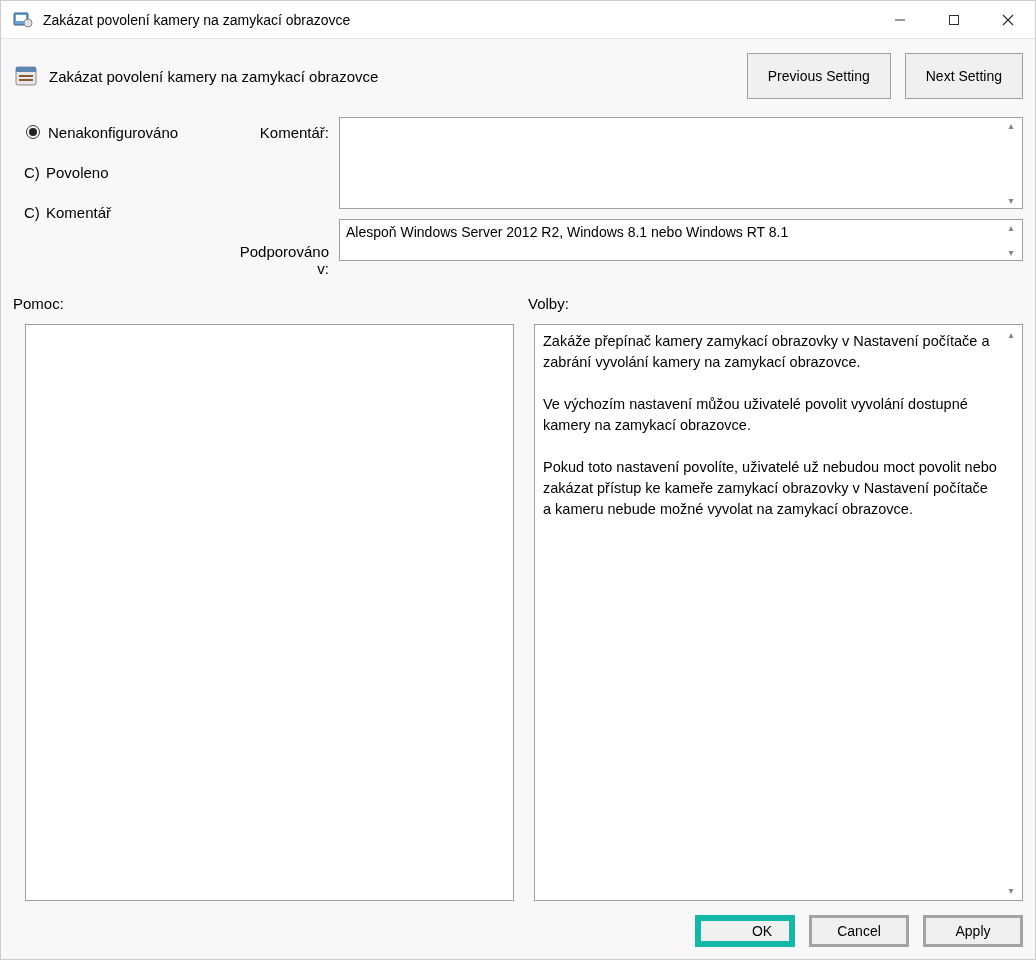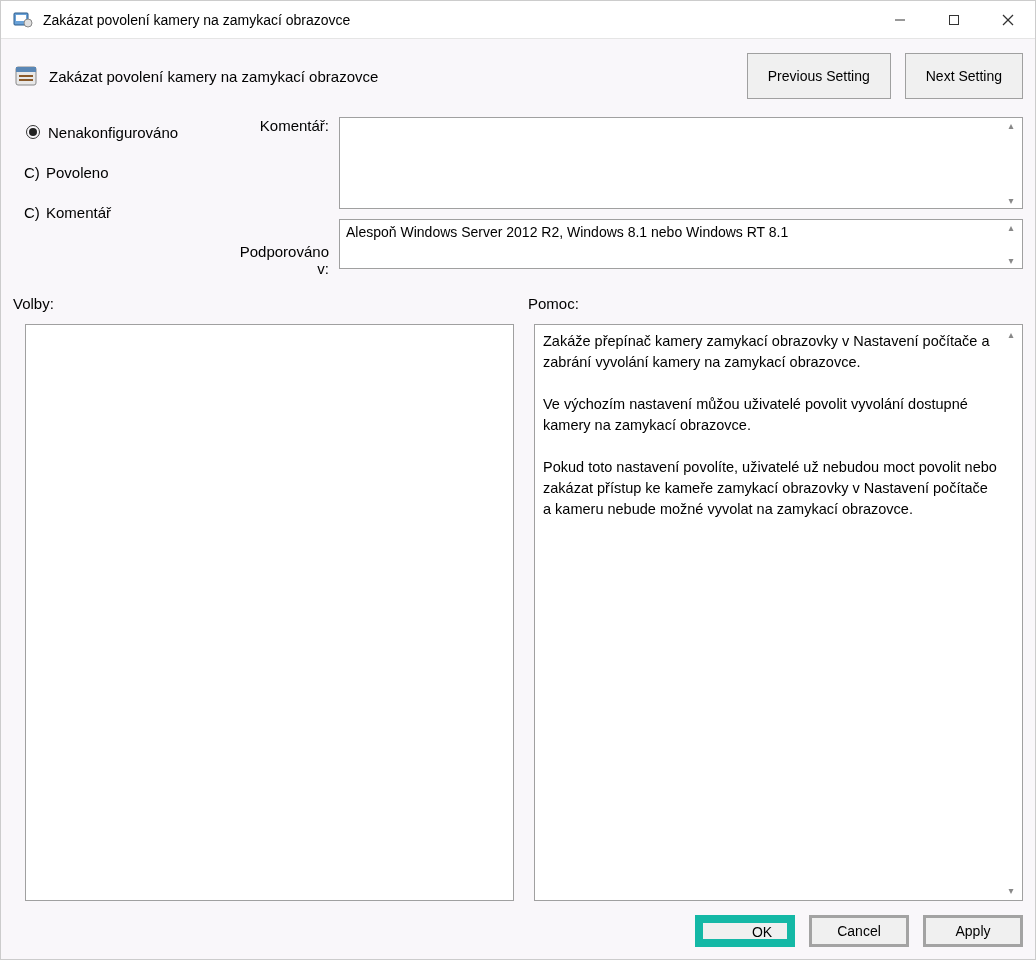--- a/index.html
+++ b/index.html
@@ -134,21 +134,21 @@
   .textarea-look {
     border: 1px solid #a0a0a0;
     background: #fff;
     width: 100%;
     position: relative;
     font-size: 14px;
     padding: 4px 24px 4px 6px;
     overflow: hidden;
   }
   .textarea-look.comment { height: 92px; }
-  .textarea-look.support { height: 50px; margin-top: 10px;}
+  .textarea-look.support { height: 42px; margin-top: 10px;}
   .scroll-arrows {
     position: absolute;
     right: 2px;
     top: 2px;
     bottom: 2px;
     width: 18px;
     display: flex;
     flex-direction: column;
     justify-content: space-between;
     color: #888;
@@ -207,21 +207,21 @@
   }
   .dlg-btn {
     width: 100px;
     height: 32px;
     border: 3px solid #a3a3a3;
     background: #f0f0f0;
     font-family: inherit;
     font-size: 14px;
   }
   .dlg-btn.default {
-    border: 8px solid #14b8a6;
+    border: 6px solid #14b8a6;
     padding-left: 40px;
   }
 </style>
 </head>
 <body>
 
 <div class="window">
 
   <div class="titlebar">
     <span class="icon">
@@ -276,21 +276,21 @@
           <span class="prefix">C)</span>
           <span>Povoleno</span>
         </div>
         <div class="radio-opt">
           <span class="prefix">C)</span>
           <span>Komentář</span>
         </div>
       </div>
 
       <div class="label-col">
-        <div style="height:30px; display:flex; justify-content:flex-end;">
+        <div style="height:30px; display:flex; align-items:center; justify-content:flex-end;">
           <span>Komentář:</span>
         </div>
         <div style="height:96px;"></div>
         <div style="display:flex; align-items:flex-start; justify-content:center;">
           <span>Podporováno v:</span>
         </div>
       </div>
 
       <div class="field-col">
         <div class="textarea-look comment">
@@ -305,24 +305,24 @@
           <div class="scroll-arrows">
             <span>▴</span>
               <span>▾</span>
           </div>
         </div>
       </div>
     </div>
 
     <div class="mid-row">
       <div class="mid-col">
+        <div class="mid-label">Pomoc:</div>
+      </div>
+      <div class="mid-col">
         <div class="mid-label">Volby:</div>
-      </div>
-      <div class="mid-col">
-        <div class="mid-label">Pomoc:</div>
       </div>
     </div>
 
     <div class="panes-row">
       <div class="pane">
         <div class="inner"></div>
       </div>
       <div class="pane">
         <div class="inner">Zakáže přepínač kamery zamykací obrazovky v Nastavení počítače a zabrání vyvolání kamery na zamykací obrazovce.
 

